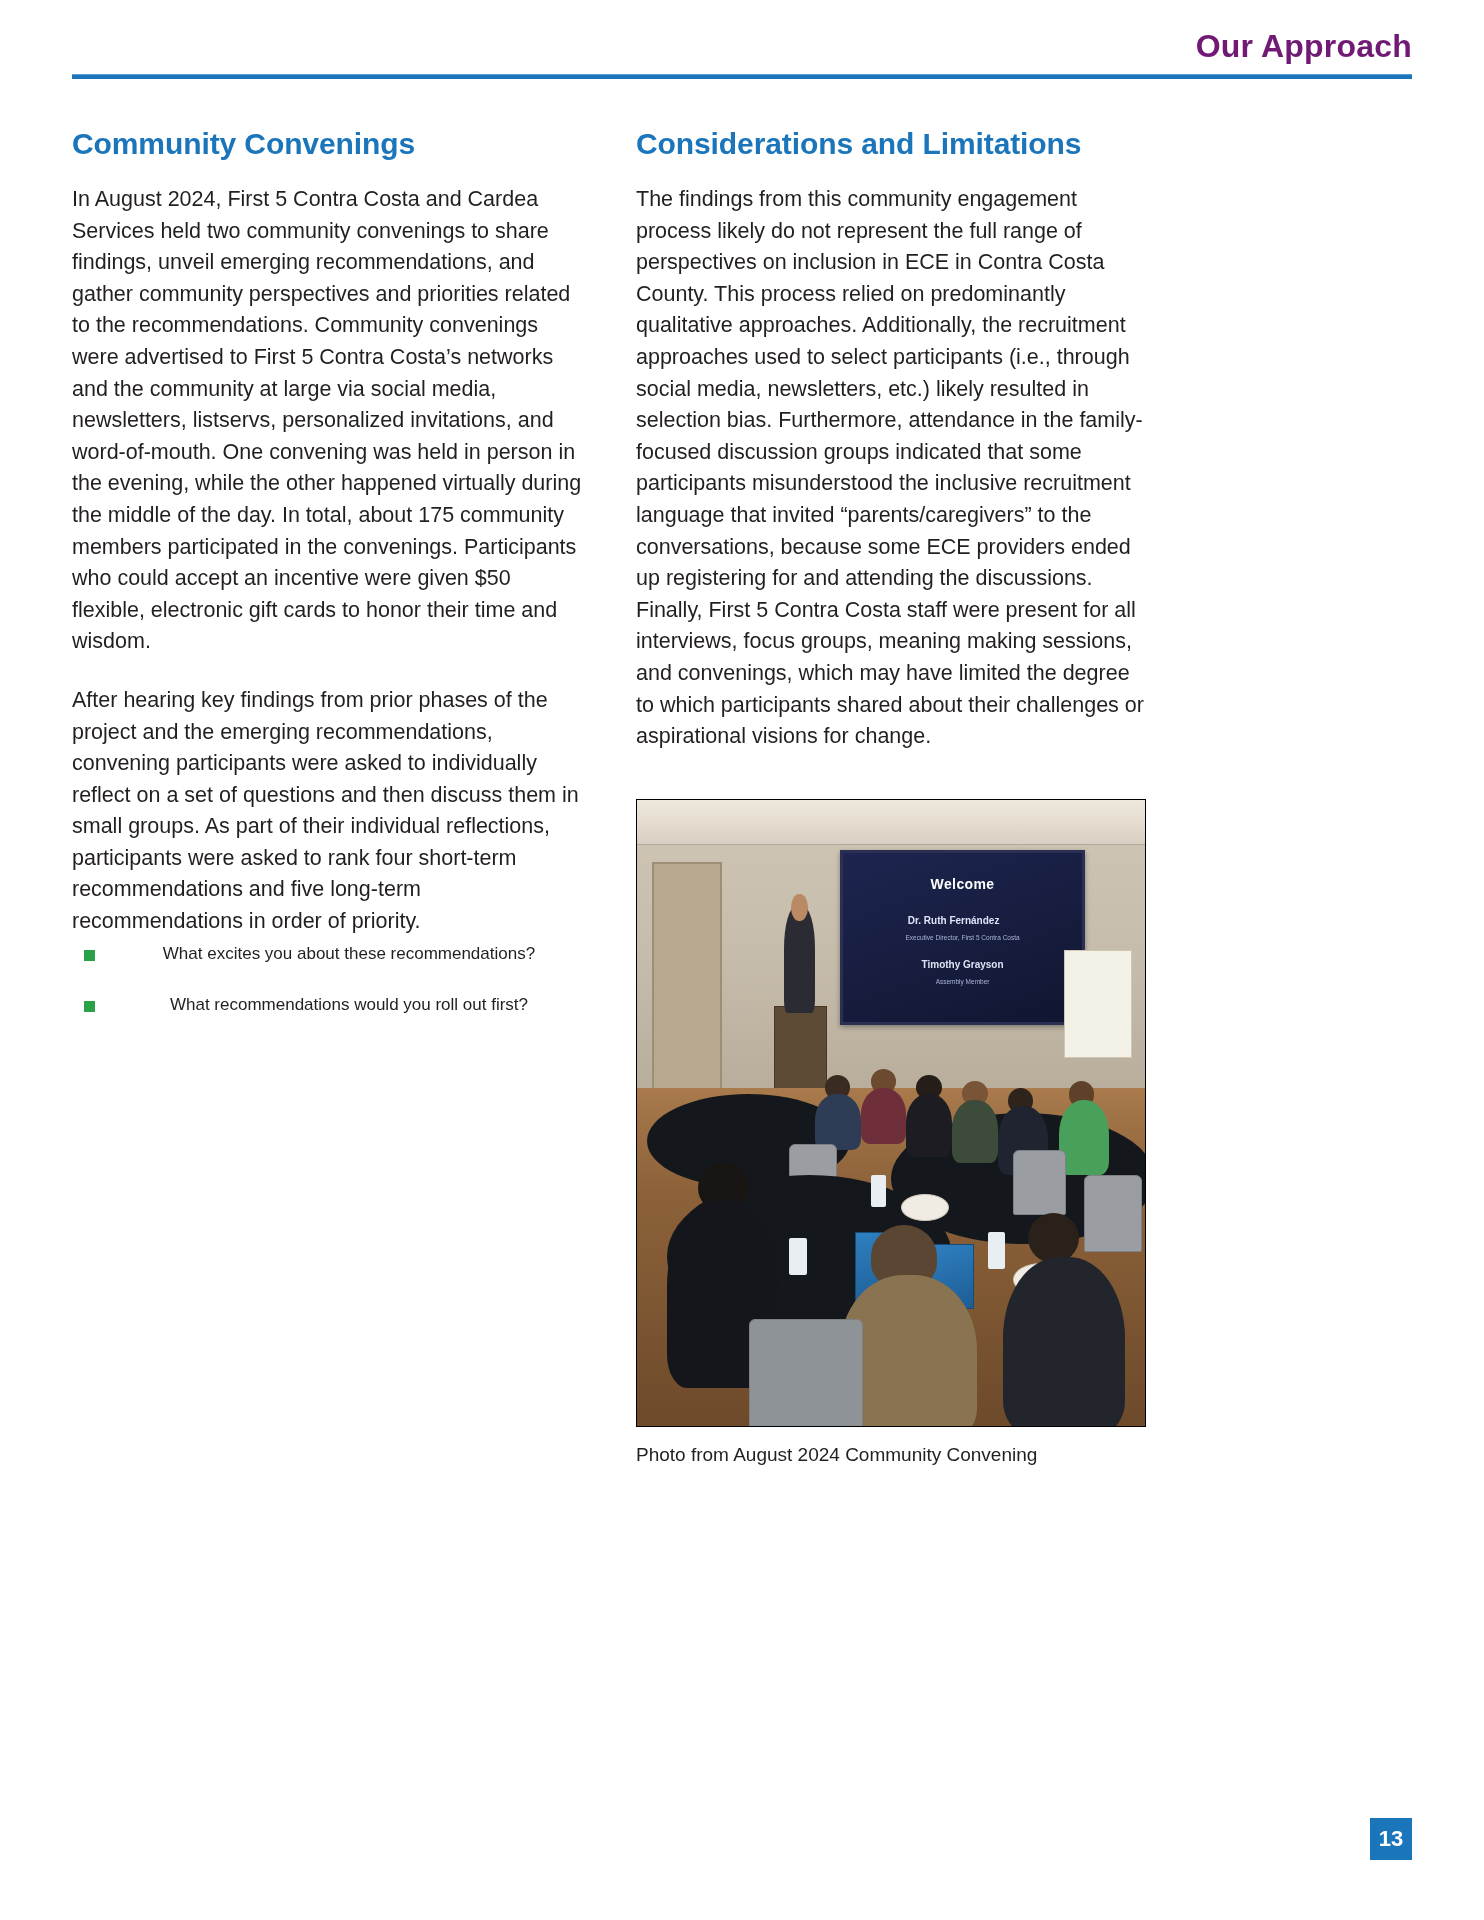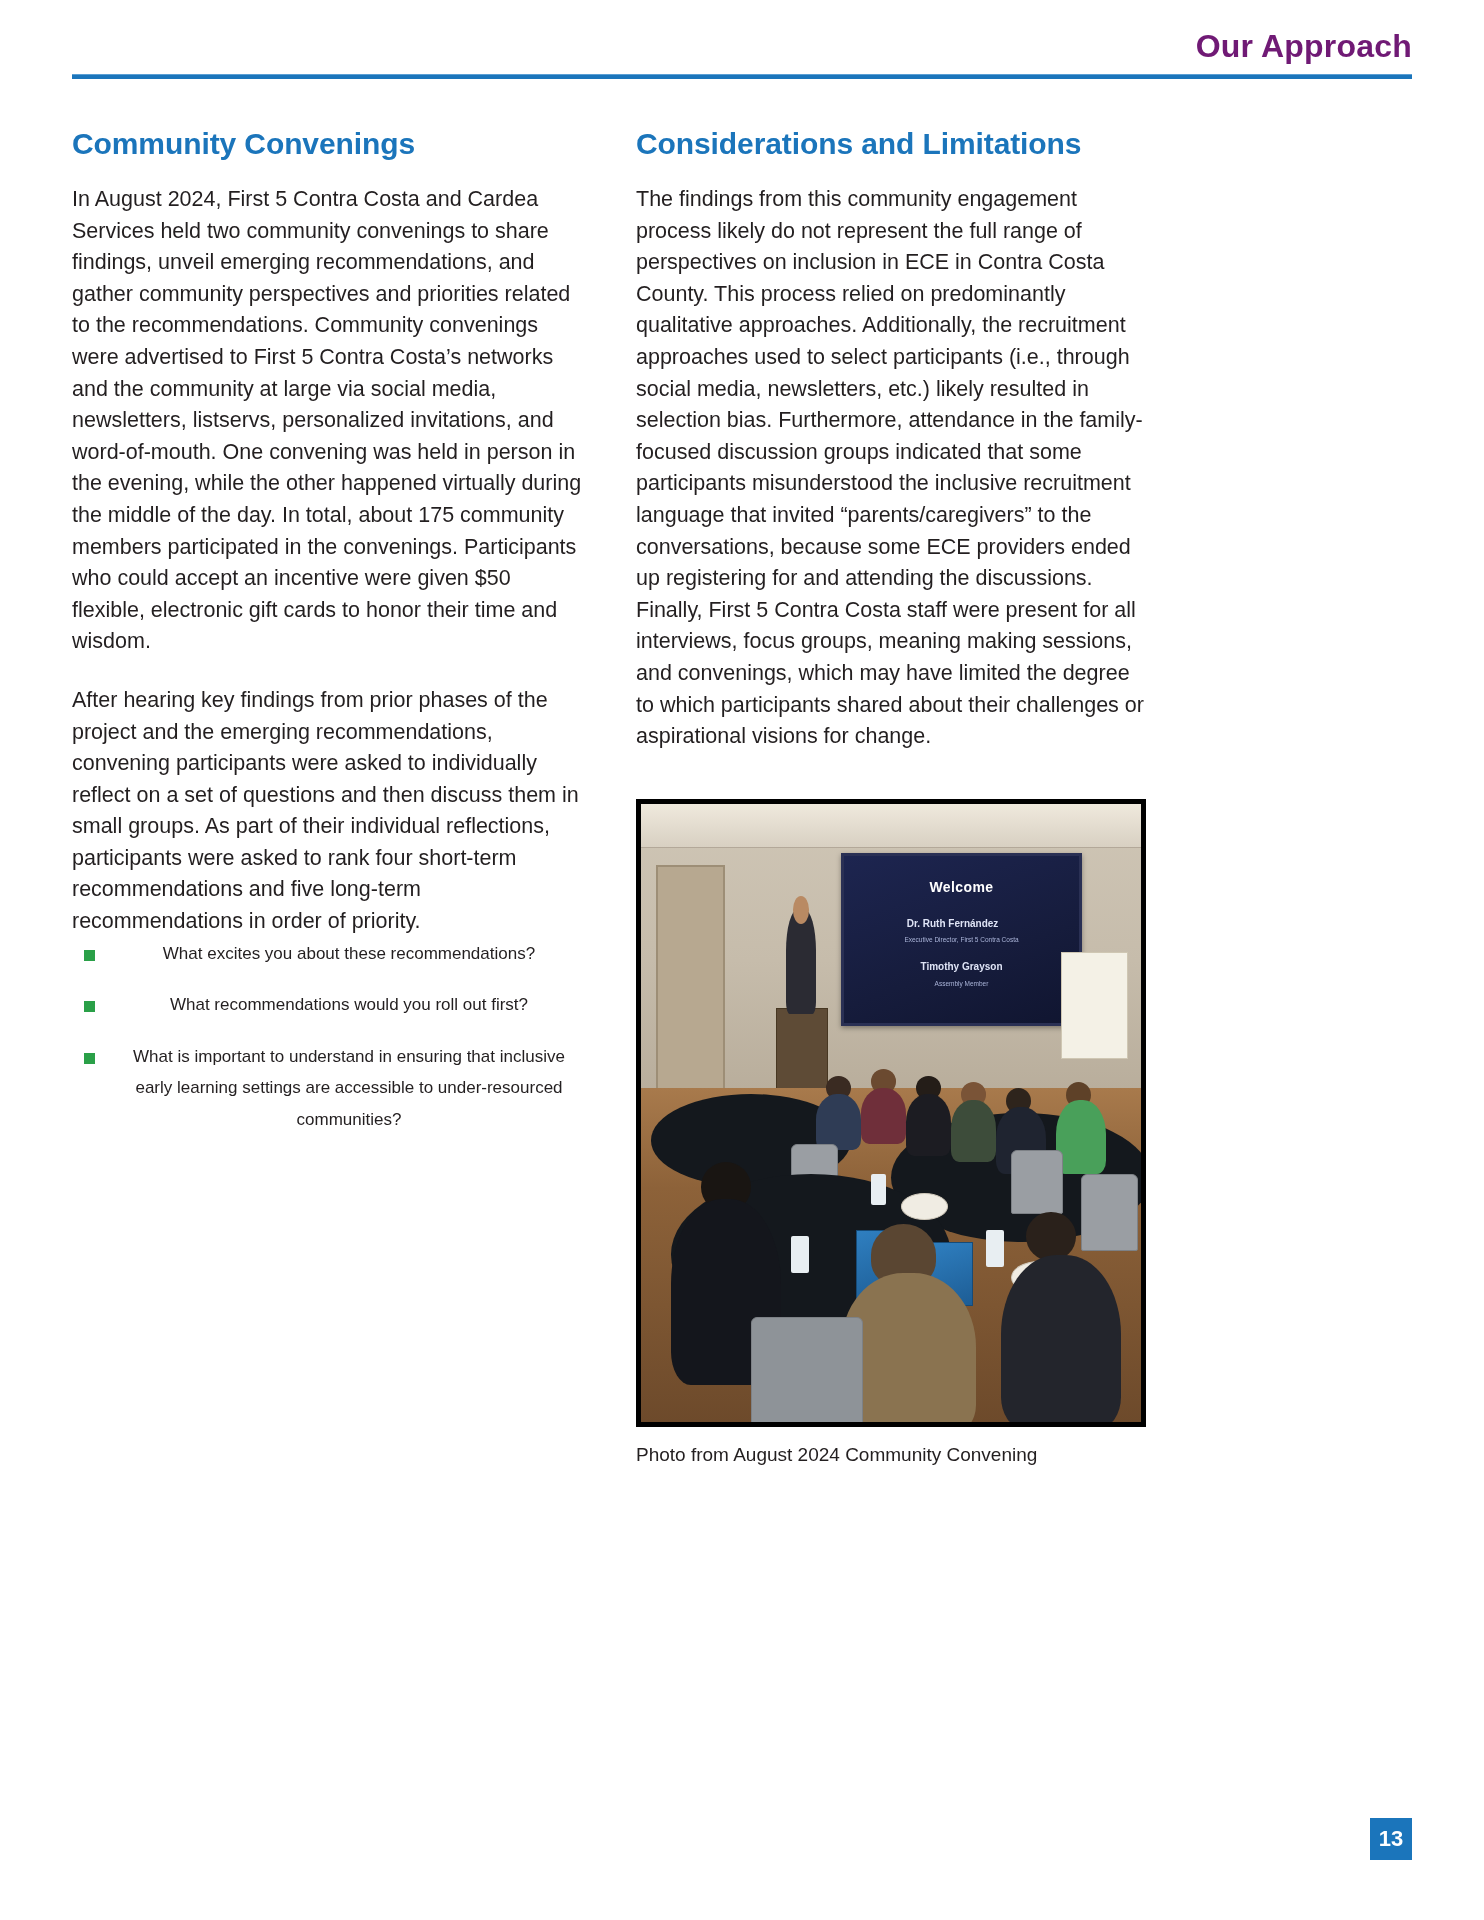--- a/index.html
+++ b/index.html
@@ -121,21 +121,21 @@
   
   .figure {
     margin-top: 46px;
   }
   .photo {
     width: 510px;
     height: 628px;
     position: relative;
     overflow: hidden;
     background: #6f6256;
-    border: 5px solid #000000;
+    border: 1px solid #000000;
     box-sizing: border-box;
   }
   .caption {
     font-size: 19px;
     line-height: 26px;
     color: #231f20;
     margin-top: 15px;
   }
 
   
@@ -281,24 +281,20 @@
           <span class="bullet-mark"></span>
           <span>What excites you about these recommendations?</span>
         </li>
         <li>
           <span class="bullet-mark"></span>
         </li>
         <li>
           <span class="bullet-mark"></span>
           <span>What recommendations would you roll out first?</span>
         </li>
-        <li>
-          <span class="bullet-mark"></span>
-          <span>What is important to understand in ensuring that inclusive early learning settings are accessible to under-resourced communities?</span>
-        </li>
       </ul>
     </div>
 
     <div class="col">
       <h2 class="section-title">Considerations and Limitations</h2>
 
       <p class="body-text">The findings from this community engagement process likely do not represent the full range of perspectives on inclusion in ECE in Contra Costa County. This process relied on predominantly qualitative approaches. Additionally, the recruitment approaches used to select participants (i.e., through social media, newsletters, etc.) likely resulted in selection bias. Furthermore, attendance in the family-focused discussion groups indicated that some participants misunderstood the inclusive recruitment language that invited “parents/caregivers” to the conversations, because some ECE providers ended up registering for and attending the discussions. Finally, First 5 Contra Costa staff were present for all interviews, focus groups, meaning making sessions, and convenings, which may have limited the degree to which participants shared about their challenges or aspirational visions for change.</p>
 
       <div class="figure">
         <div class="photo">

